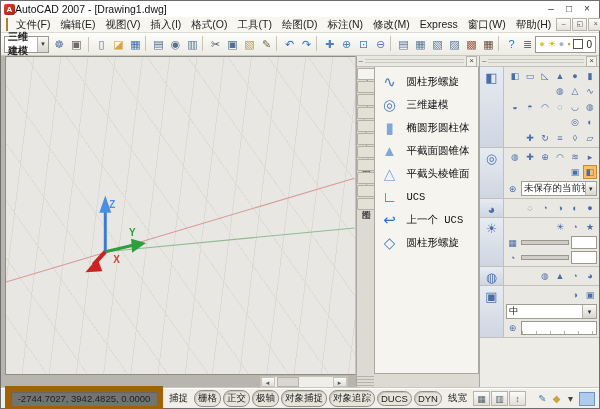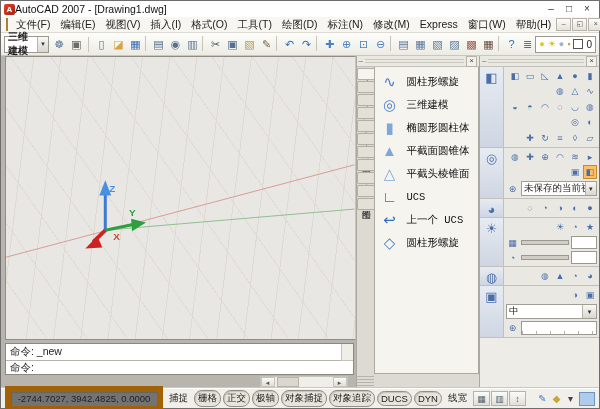--- a/index.html
+++ b/index.html
@@ -206,25 +206,20 @@
             <polygon points="126,168 127,181 141,172" fill="#2e9e3e"></polygon>
             <line x1="100" y1="180" x2="88" y2="192" stroke="#cc2222" stroke-width="4"></line>
             <polygon points="92,186 97,198 80,199" fill="#cc2222"></polygon>
             <text x="104" y="140" font-size="10" font-weight="bold" fill="#4a90e2" data-name="ucs-z-label">Z</text>
             <text x="124" y="165" font-size="10" font-weight="bold" fill="#2e9e3e" data-name="ucs-y-label">Y</text>
             <text x="108" y="190" font-size="10" font-weight="bold" fill="#cc4433" data-name="ucs-x-label">X</text>
           </g>
         </svg>
       </div>
 
-      <div class="cmdwindow" data-name="command-window">
-        <div class="cmd-history" data-name="command-history">命令: _new</div>
-        <div class="cmd-prompt" data-name="command-input">命令:</div>
-        <div class="cmd-vscroll" data-name="command-vertical-scrollbar"></div>
-      </div>
       <div class="cmd-sbrow">
         <div class="hscroll" data-name="command-horizontal-scrollbar">
           <span class="arr" data-name="scroll-left-icon">◂</span>
           <span class="thumb" data-name="scrollbar-thumb"></span>
           <span class="arr" data-name="scroll-right-icon">▸</span>
         </div>
       </div>
     </div>
 
     <div class="palettecol" data-name="tool-palettes-window">

